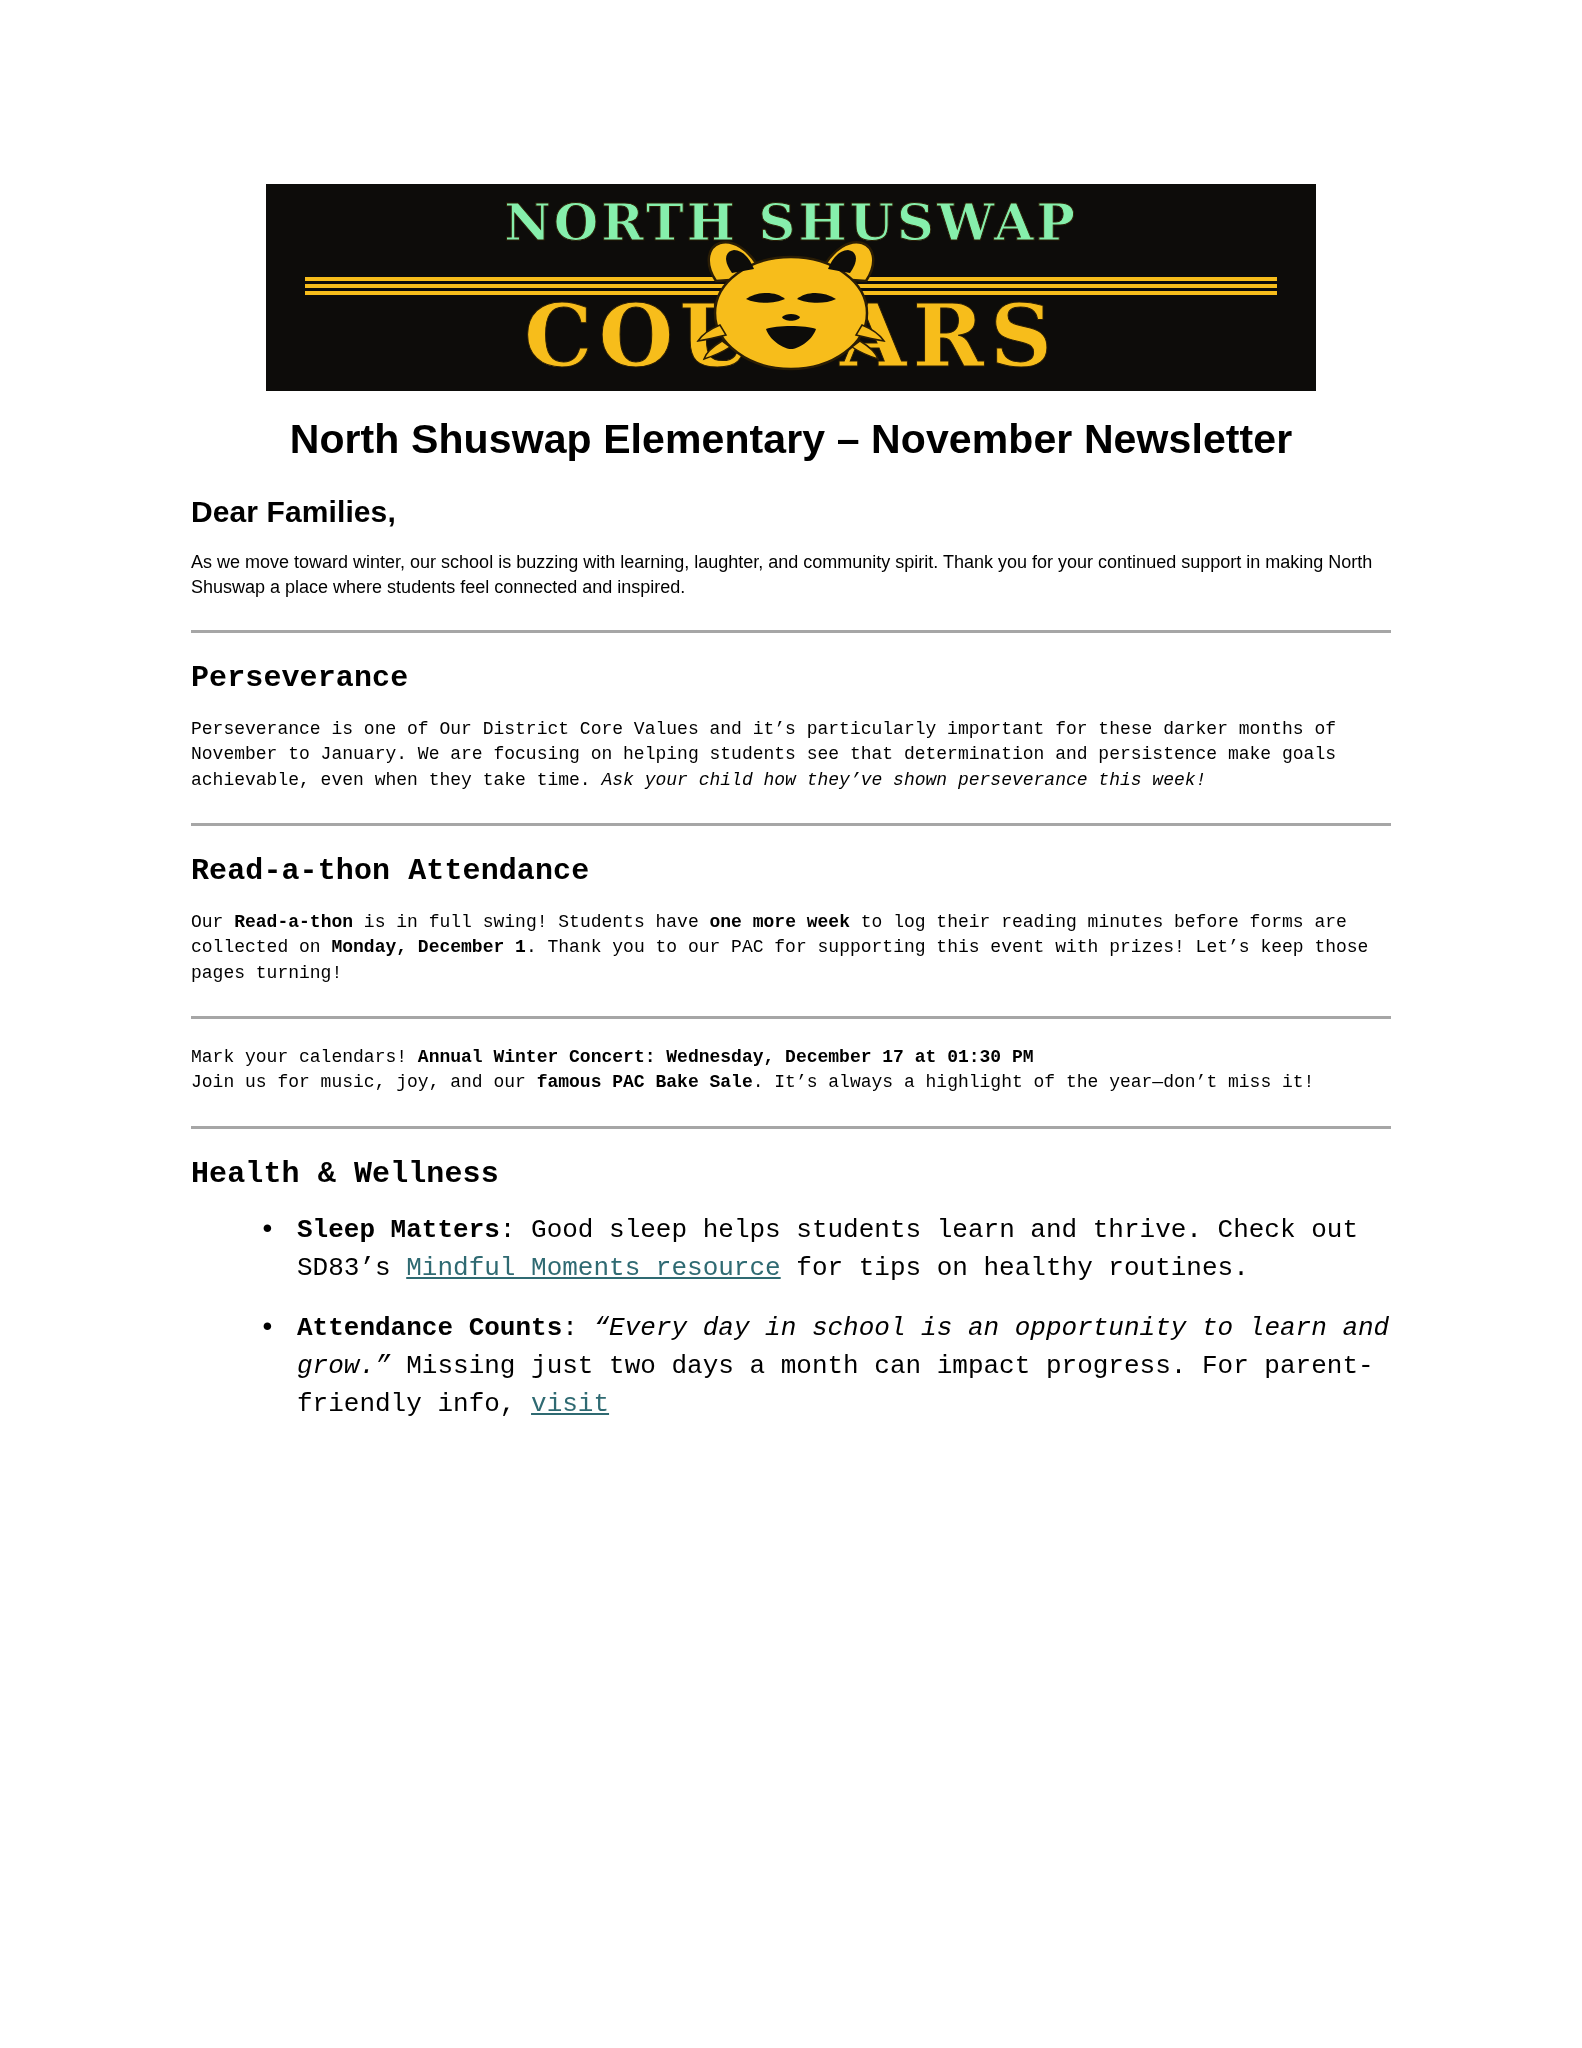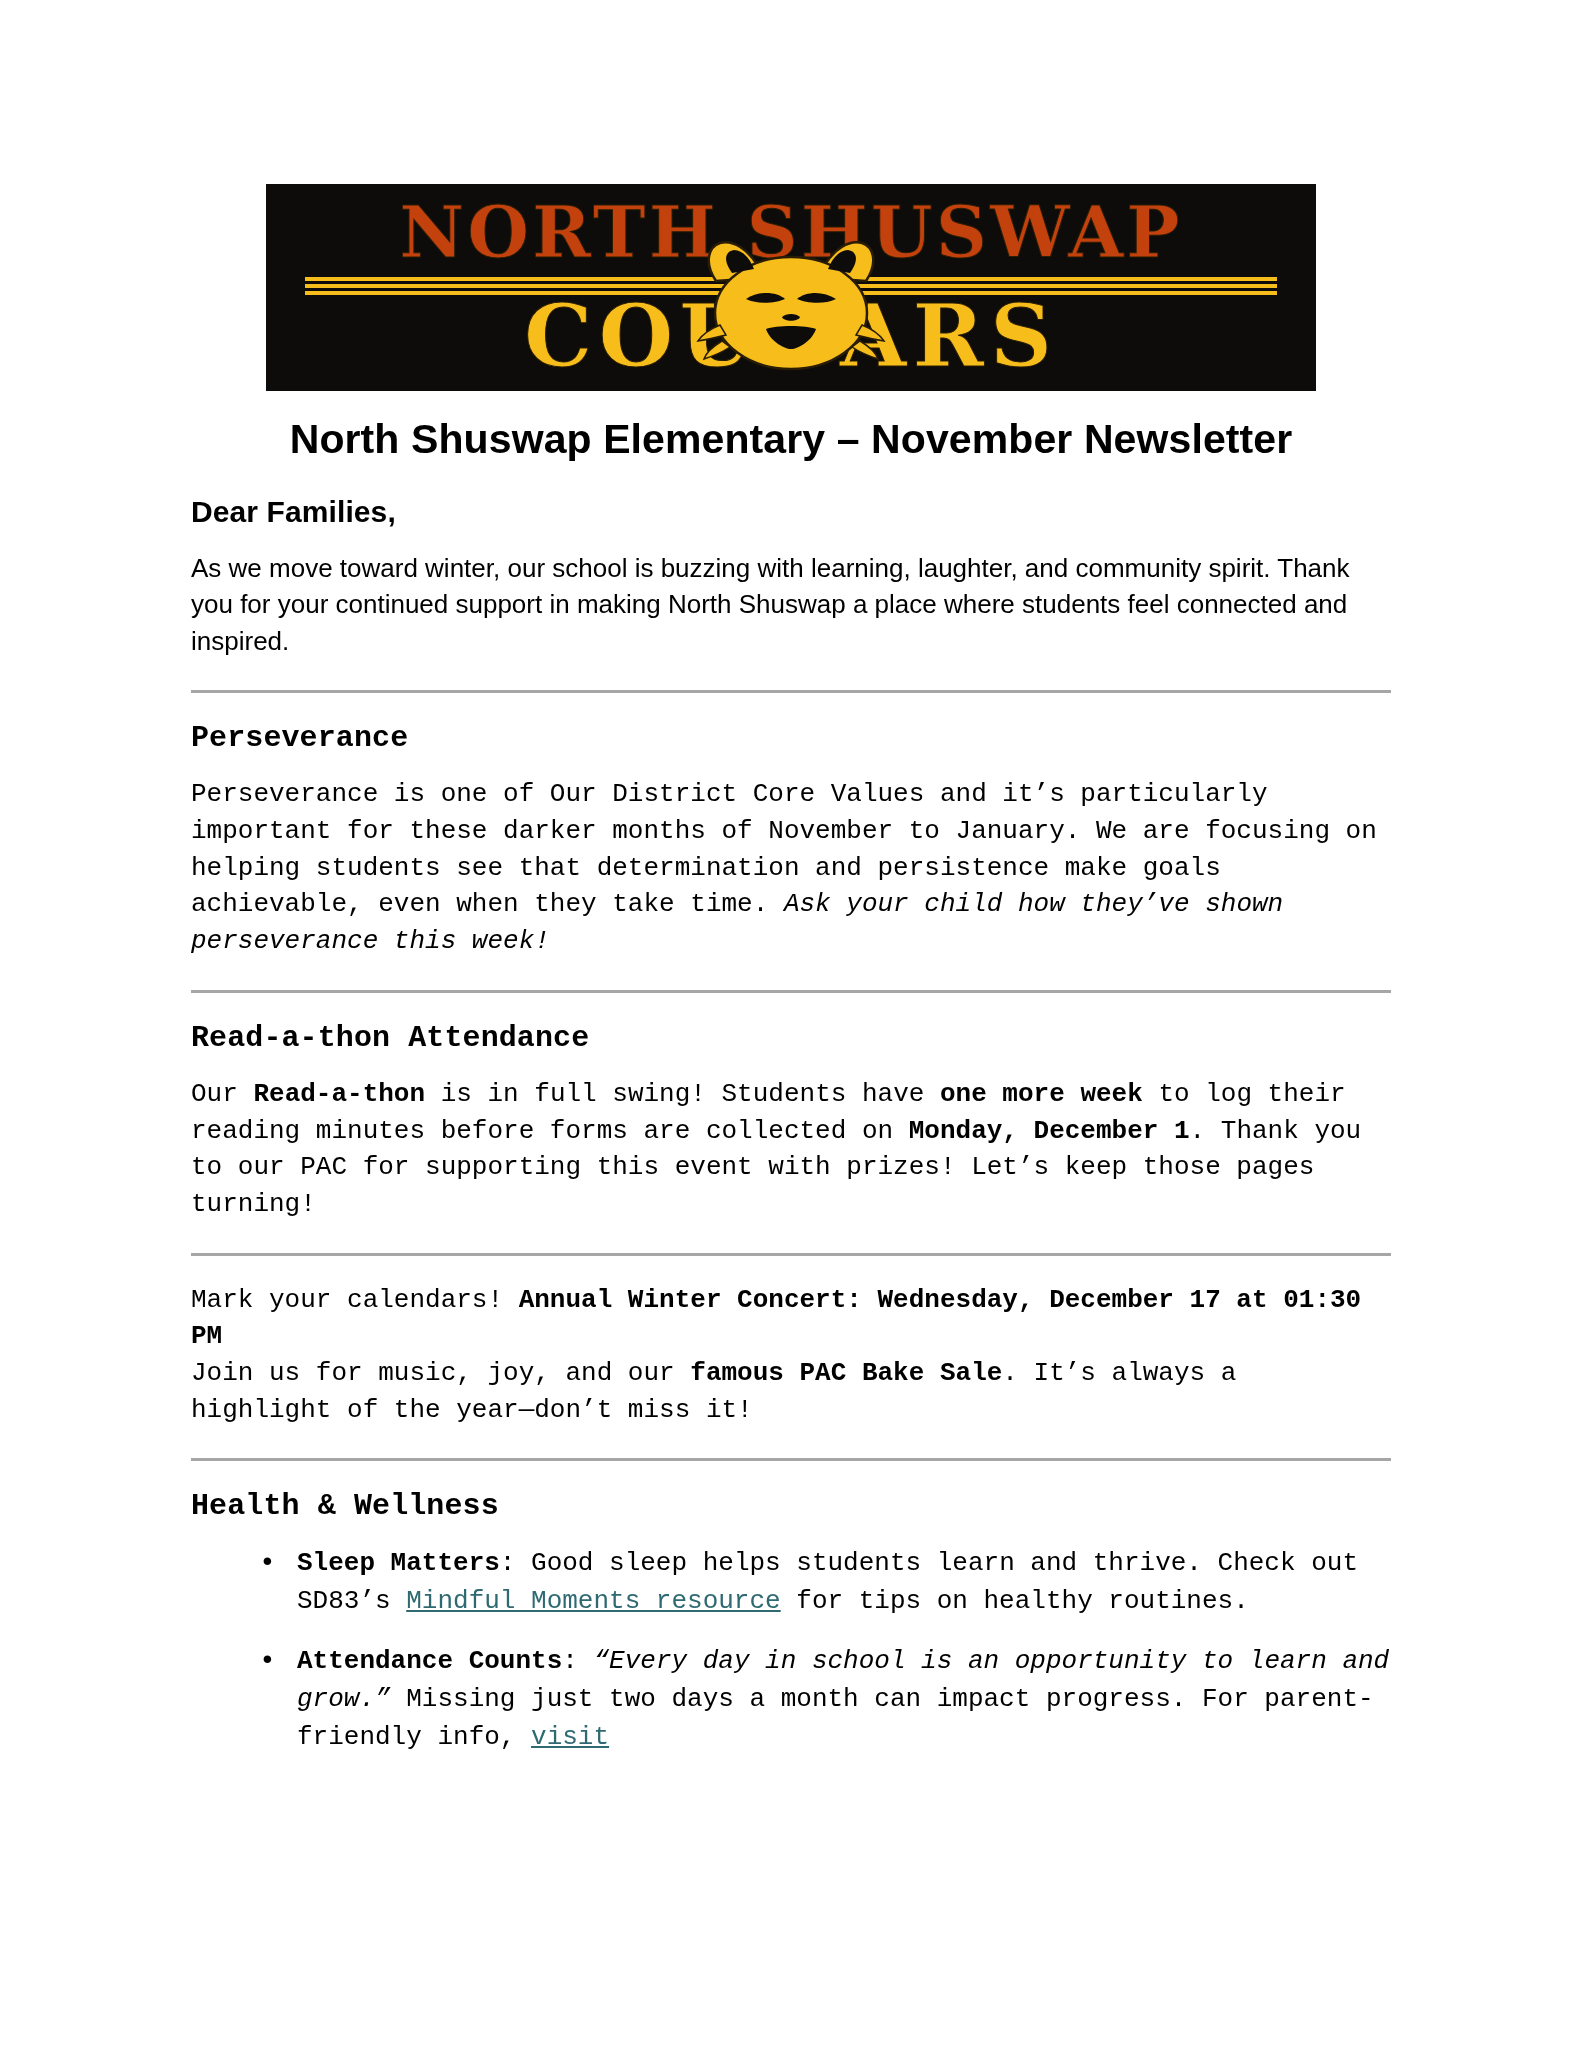--- a/index.html
+++ b/index.html
@@ -41,23 +41,23 @@
     box-shadow: 0 0 0 1px #0d0c0a;
   }
   .logo-text-top {
     position: absolute;
     top: 12px;
     left: 0;
     width: 100%;
     text-align: center;
     font-family: "DejaVu Serif", serif;
     font-weight: bold;
-    font-size: 71px;
+    font-size: 51px;
     letter-spacing: 3px;
-    color: #c2410c;
+    color: #86efac;
     -webkit-text-stroke: 1px #2a1d05;
     line-height: 1;
     white-space: nowrap;
   }
   .logo-text-bottom {
     position: absolute;
     top: 108px;
     left: 0;
     width: 100%;
     text-align: center;
@@ -111,21 +111,21 @@
   }
 
   h2.section-heading {
     font-size: 30px;
     font-weight: bold;
     margin: 16px 0 18px 0;
     letter-spacing: 0.1px;
   }
 
   p.body-text {
-    font-size: 26px;
+    font-size: 18px;
     line-height: 1.41;
     margin: 0 0 10px 0;
   }
 
   hr.divider {
     border: none;
     border-top: 3px solid #a6a6a6;
     margin: 30px 0 26px 0;
     height: 0;
   }

